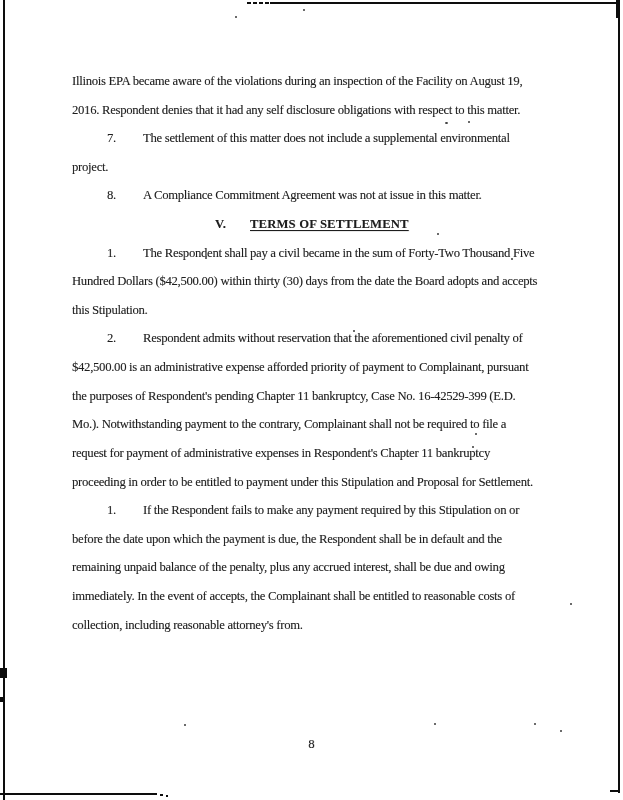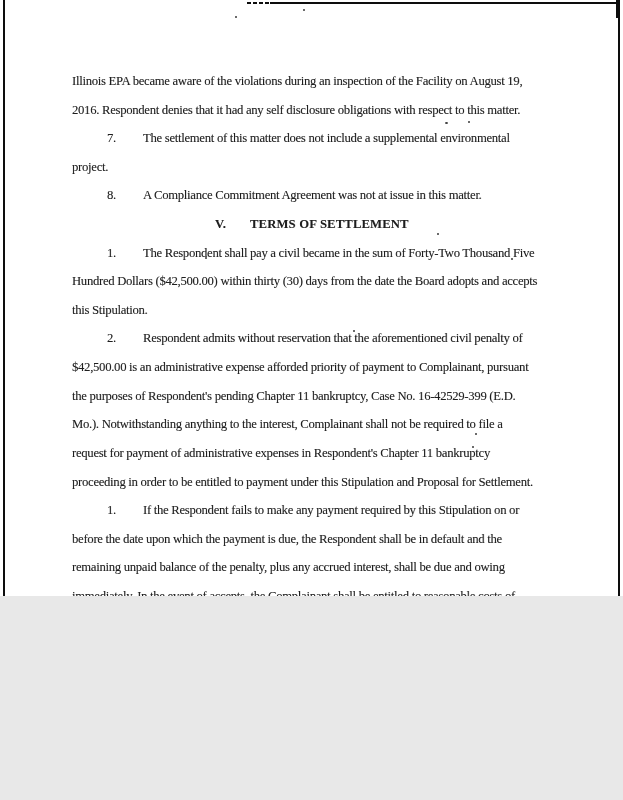--- a/index.html
+++ b/index.html
@@ -1,19 +1,19 @@
 <!DOCTYPE html>
 <html><head>
 <meta charset="utf-8">
 <style>
   html, body { margin:0; padding:0; background:#e8e8e8; }
   .sheet {
     position:relative;
     width:623px;
-    height:596px;
+    height:800px;
     background:#ffffff;
     overflow:hidden;
     font-family:"Liberation Serif", serif;
     color:#1e1e1e;
   }
   .text-body {
     position:absolute;
     left:72px;
     top:74px;
     width:500px;
@@ -25,21 +25,21 @@
     font-size:12.6px;
     letter-spacing:-0.25px;
     text-shadow:0.3px 0.3px 0.4px rgba(45,45,45,0.35);
   }
   .line.num { padding-left:35px; }
   .line.num .n { display:inline-block; width:36px; }
   .line.section { font-weight:bold; }
   .line.section .n { display:inline-block; width:38px; }
   .line.heading { padding-left:143px; font-weight:bold; letter-spacing:0.2px; }
   .line.heading .n { display:inline-block; width:35px; }
-  .line.heading .t { text-underline-offset:2px; }
+  .line.heading .t { text-decoration:underline; text-underline-offset:2px; }
   .page-number {
     position:absolute;
     top:737px;
     left:0;
     width:100%;
     text-align:center;
     font-size:12.6px;
     text-shadow:0.3px 0.3px 0.4px rgba(45,45,45,0.35);
   }
   .art { position:absolute; background:#0d0d0d; }
@@ -87,21 +87,21 @@
       <div class="line num"><span class="n">7.</span><span class="t">The settlement of this matter does not include a supplemental environmental</span></div>
       <div class="line body"><span class="t">project.</span></div>
       <div class="line num"><span class="n">8.</span><span class="t">A Compliance Commitment Agreement was not at issue in this matter.</span></div>
       <div class="line heading"><span class="n">V.</span><span class="t">TERMS OF SETTLEMENT</span></div>
       <div class="line num"><span class="n">1.</span><span class="t">The Respondent shall pay a civil became in the sum of Forty-Two Thousand Five</span></div>
       <div class="line body"><span class="t">Hundred Dollars ($42,500.00) within thirty (30) days from the date the Board adopts and accepts</span></div>
       <div class="line body"><span class="t">this Stipulation.</span></div>
       <div class="line num"><span class="n">2.</span><span class="t">Respondent admits without reservation that the aforementioned civil penalty of</span></div>
       <div class="line body"><span class="t">$42,500.00 is an administrative expense afforded priority of payment to Complainant, pursuant</span></div>
       <div class="line body"><span class="t">the purposes of Respondent's pending Chapter 11 bankruptcy, Case No. 16-42529-399 (E.D.</span></div>
-      <div class="line body"><span class="t">Mo.). Notwithstanding anything to the interest, Complainant shall not be required to file a</span></div>
+      <div class="line body"><span class="t">Mo.). Notwithstanding payment to the contrary, Complainant shall not be required to file a</span></div>
       <div class="line body"><span class="t">request for payment of administrative expenses in Respondent's Chapter 11 bankruptcy</span></div>
       <div class="line body"><span class="t">proceeding in order to be entitled to payment under this Stipulation and Proposal for Settlement.</span></div>
       <div class="line num"><span class="n">1.</span><span class="t">If the Respondent fails to make any payment required by this Stipulation on or</span></div>
       <div class="line body"><span class="t">before the date upon which the payment is due, the Respondent shall be in default and the</span></div>
       <div class="line body"><span class="t">remaining unpaid balance of the penalty, plus any accrued interest, shall be due and owing</span></div>
       <div class="line body"><span class="t">immediately.  In the event of accepts, the Complainant shall be entitled to reasonable costs of</span></div>
       <div class="line body"><span class="t">collection, including reasonable attorney's from.</span></div>
     </div>
 
   <div class="page-number">8</div>

